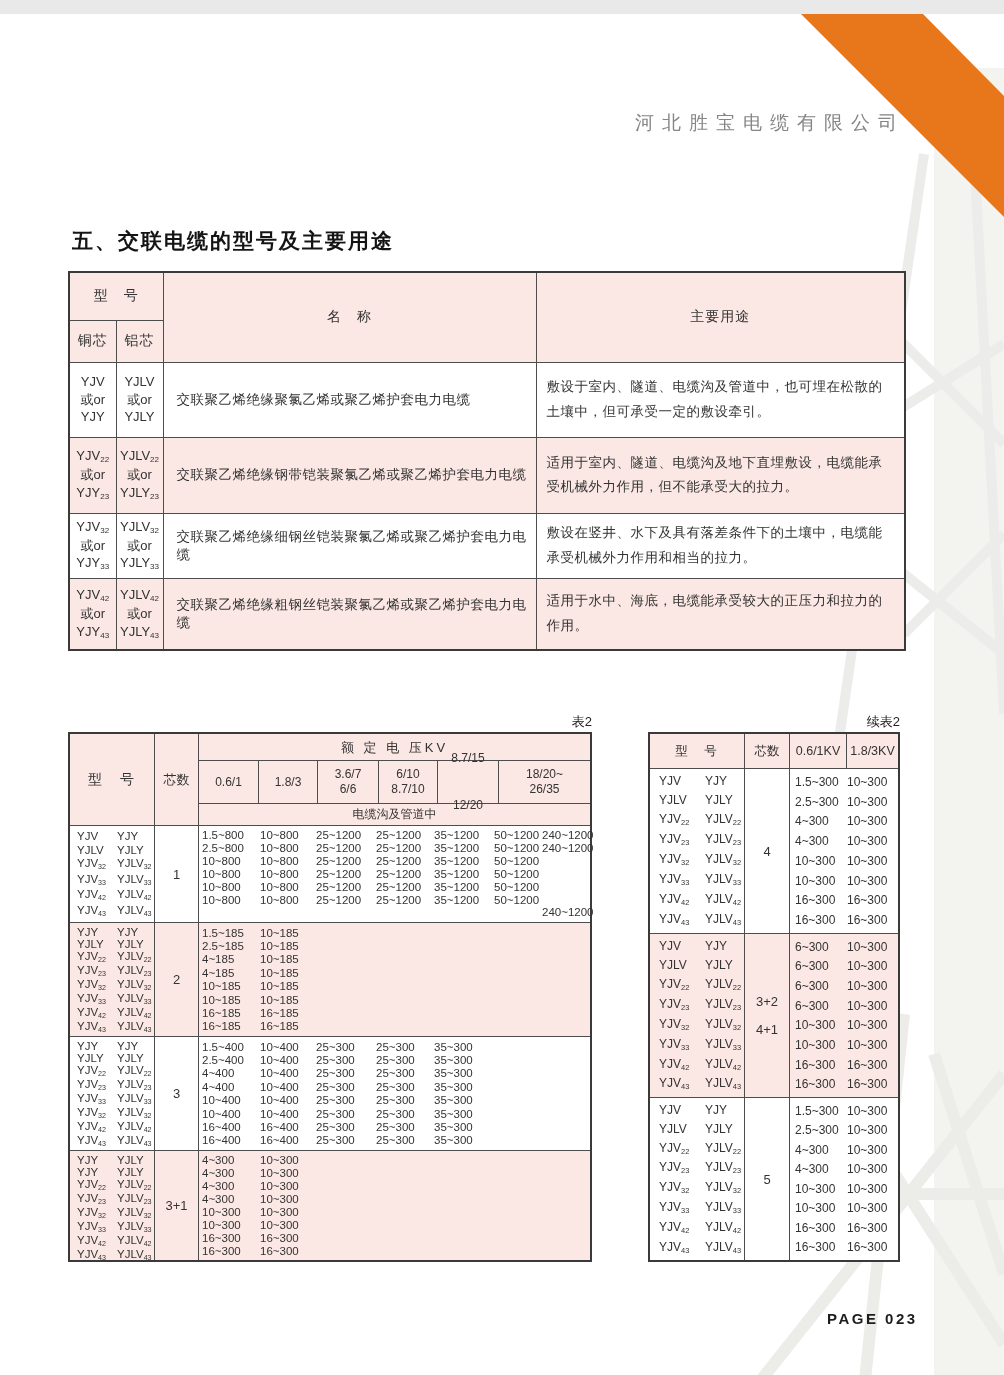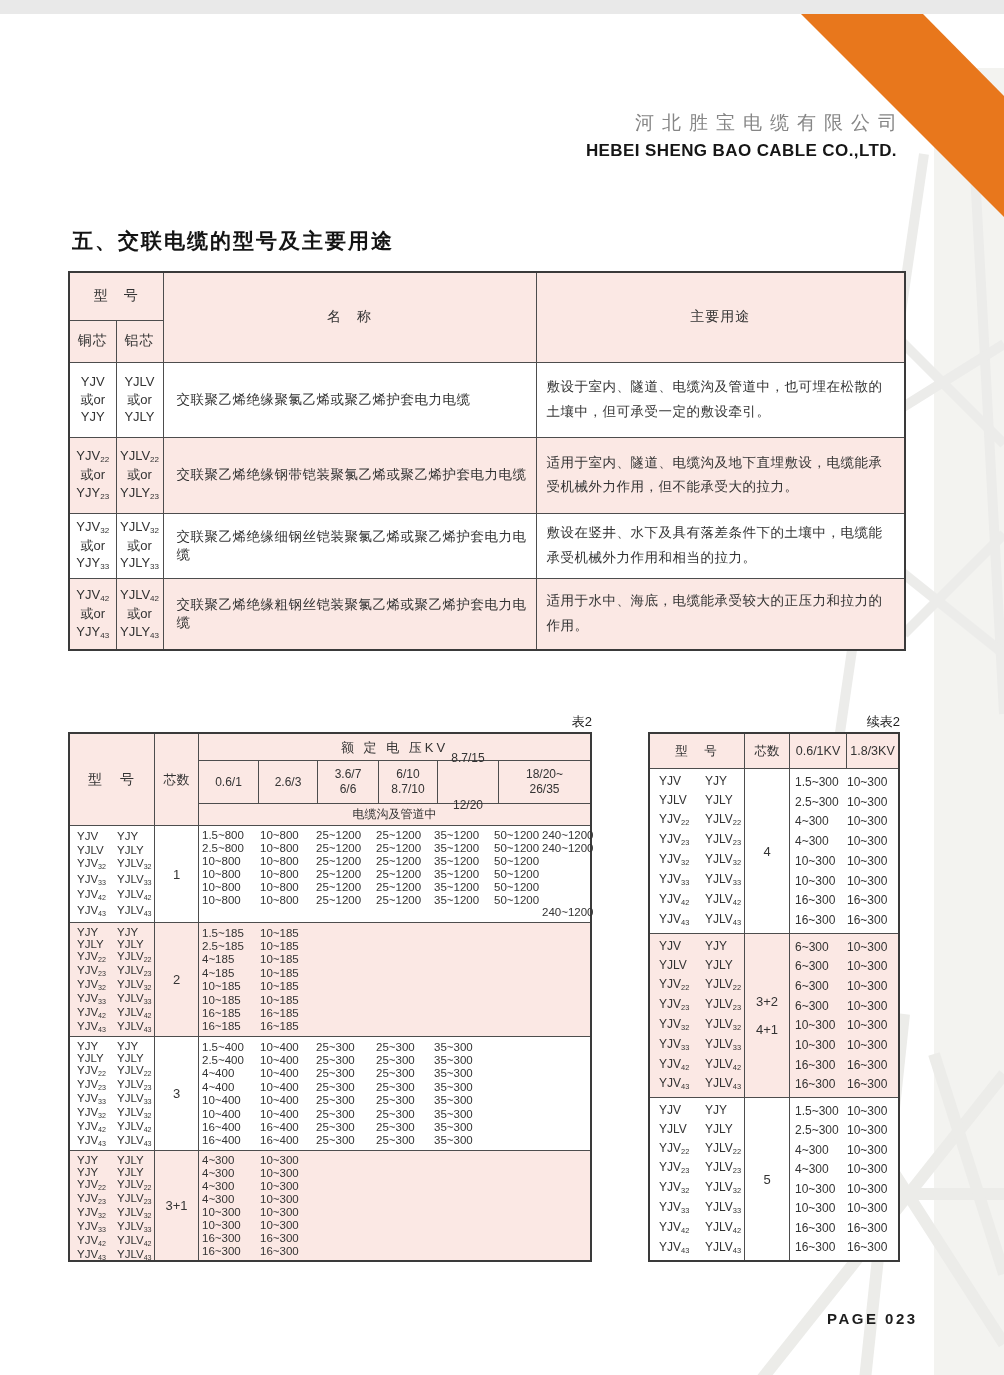--- a/index.html
+++ b/index.html
@@ -119,21 +119,20 @@
         <path d="M120 1180 L330 1180"></path>
         <path d="M260 1040 L330 1260"></path>
       </g>
     </g>
   </svg>
 
   <div class="orange-band"></div>
 
   <div class="company">
     <div class="company-cn">河北胜宝电缆有限公司</div>
-    <div class="company-en">HEBEI SHENG BAO CABLE CO.,LTD.</div>
   </div>
 
   <div class="sec-title" id="sec5-title">五、交联电缆的型号及主要用途</div>
 
   <table class="t1">
     <colgroup>
         <col style="width:47px">
         <col style="width:47px">
         <col style="width:373px">
         <col style="width:369px">
@@ -184,21 +183,21 @@
     <div class="t2-head">
       <div class="hd-model">型　号</div>
       <div class="hd-cores">芯数</div>
       <div class="hd-varea">
         <div class="hd-vtitle">额 定 电 压KV</div>
         <div class="hd-vcells">
             <div class="hd-vcell" style="width: 60px;">
               <div>0.6/1</div>
             </div>
             <div class="hd-vcell" style="width: 59px;">
-              <div>2.6/3</div>
+              <div>1.8/3</div>
             </div>
             <div class="hd-vcell" style="width: 61px;">
               <div>3.6/7</div>
               <div>6/6</div>
             </div>
             <div class="hd-vcell" style="width: 59px;">
               <div>6/10</div>
               <div>8.7/10</div>
             </div>
             <div class="hd-vcell" style="width: 61px; gap: 32px;">

